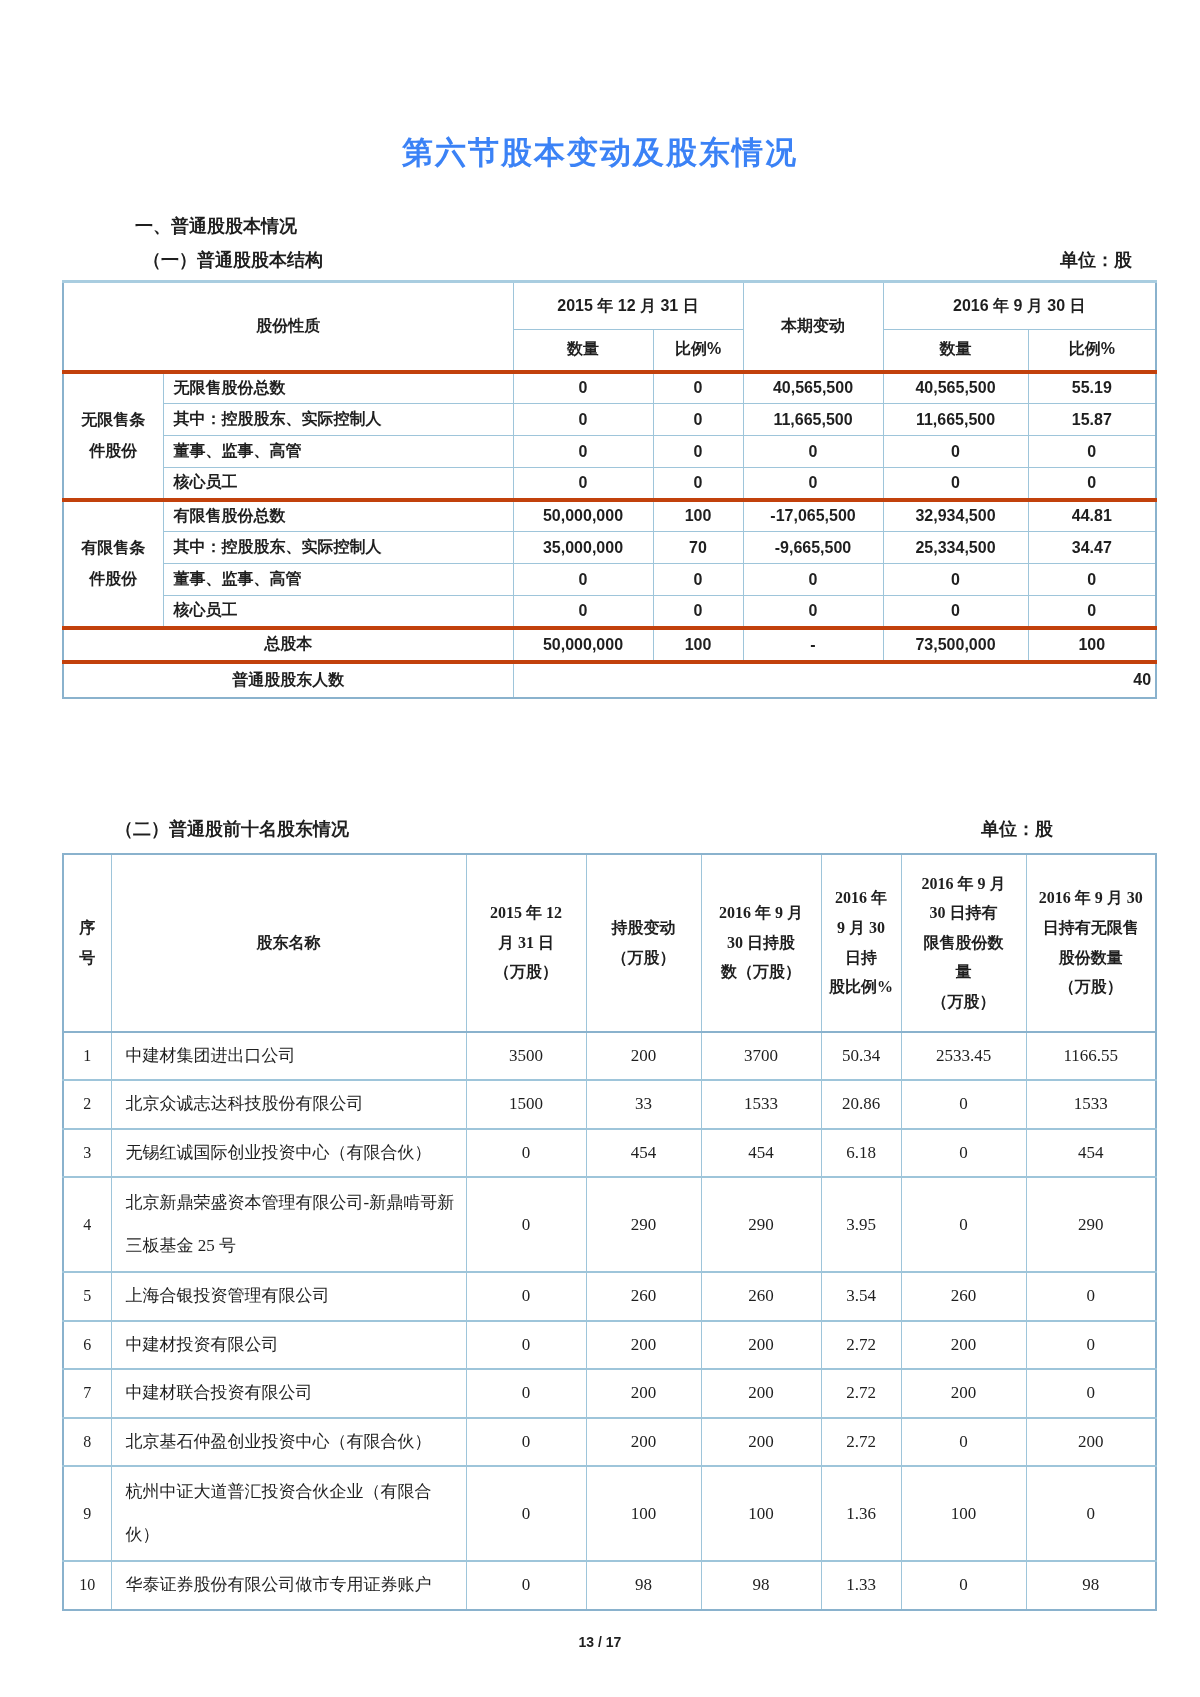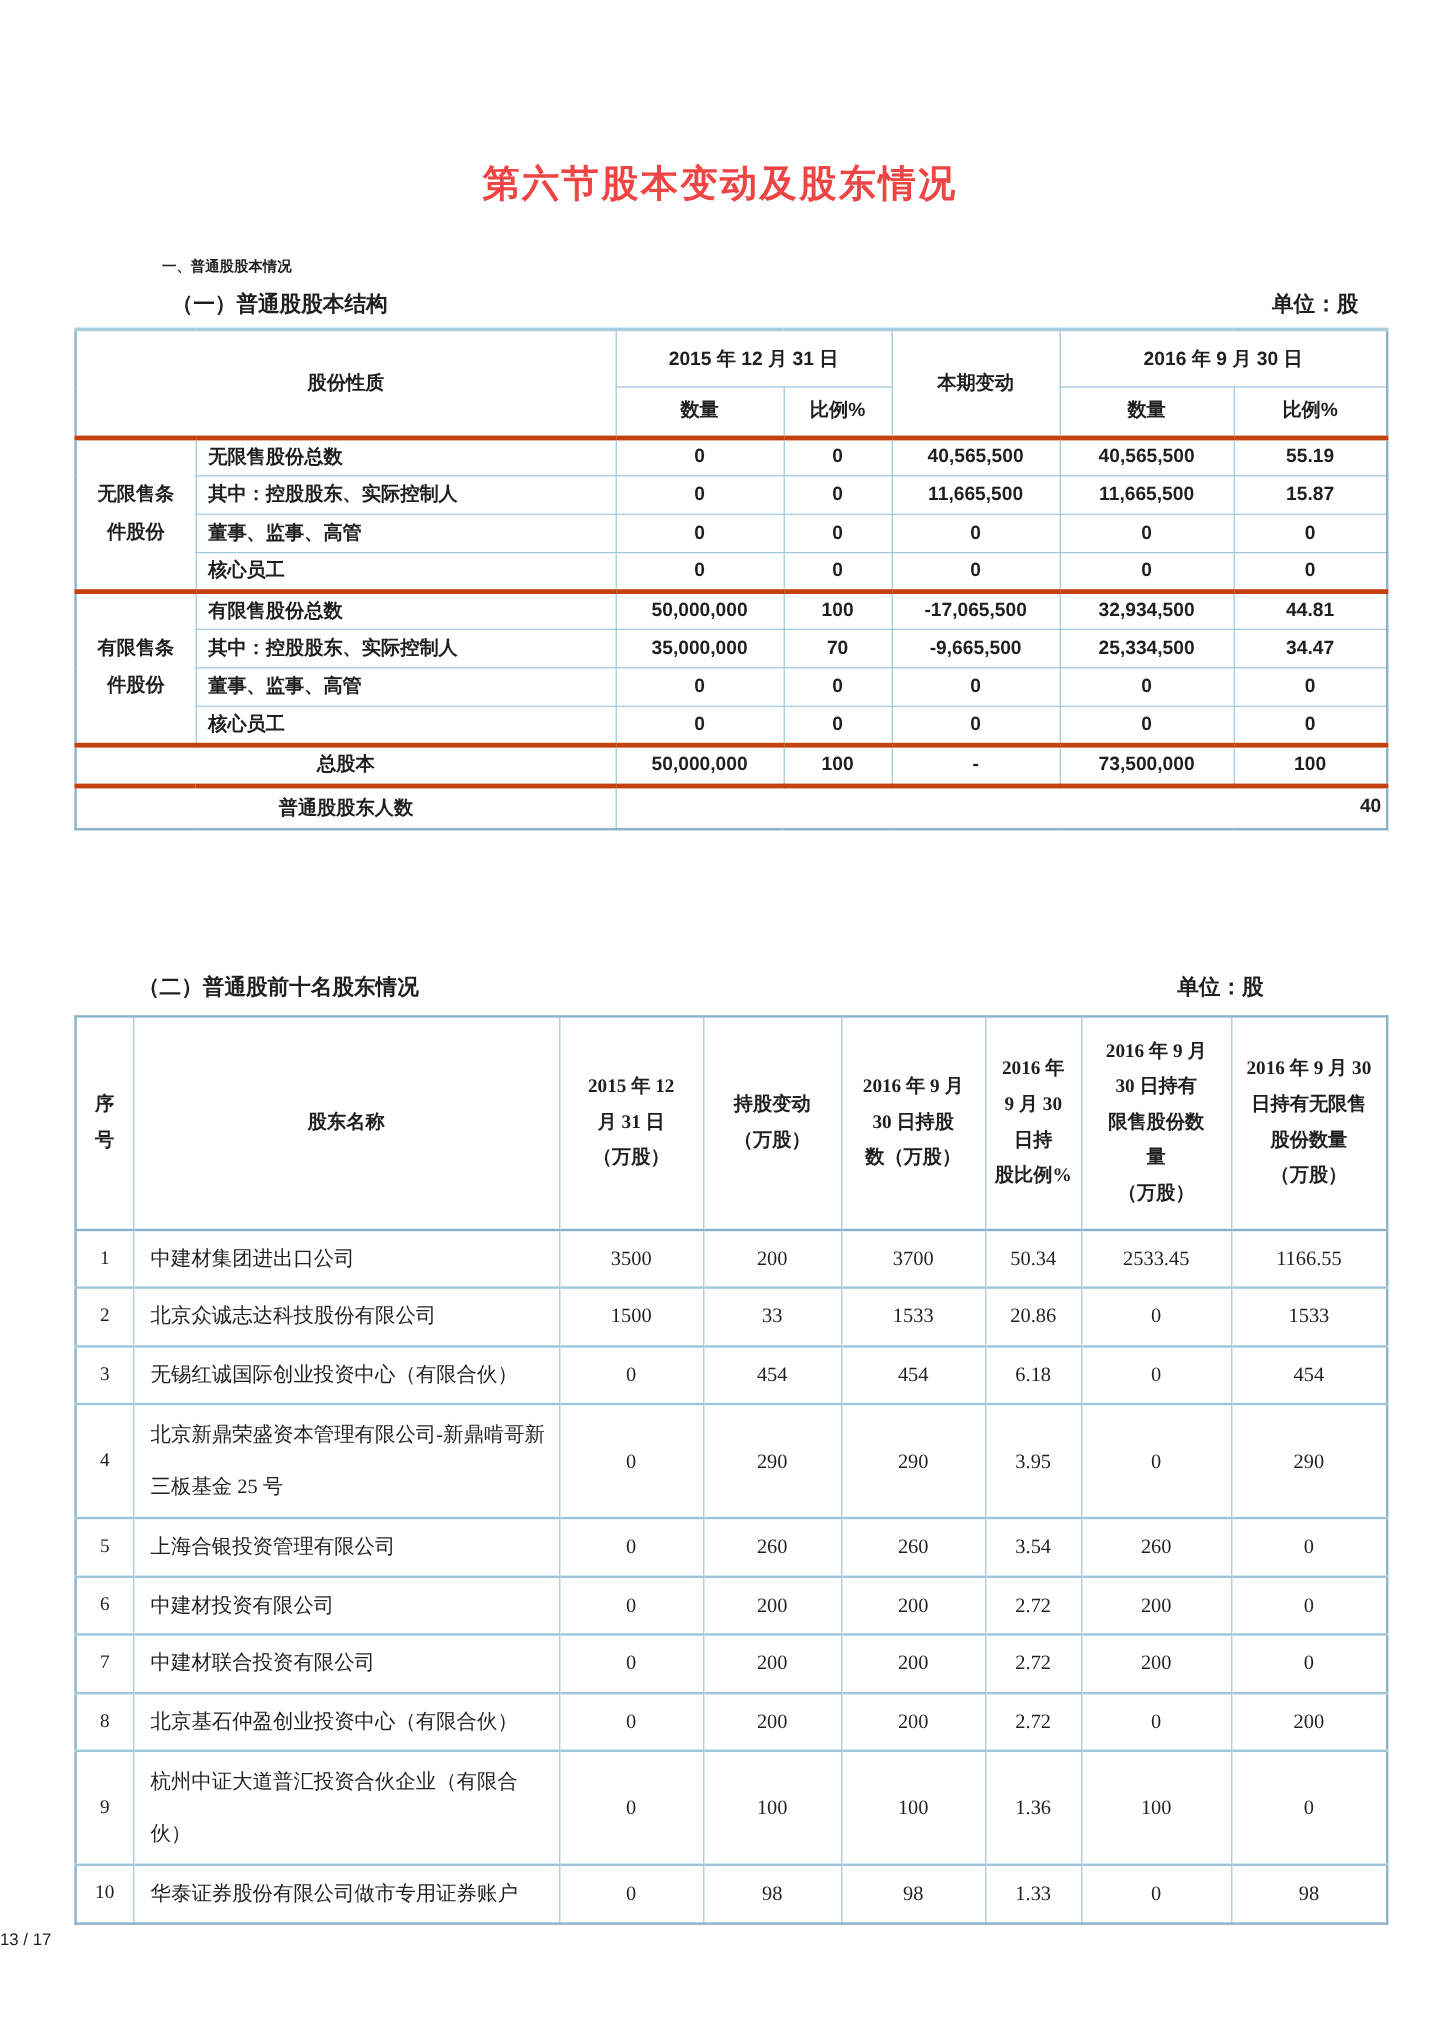--- a/index.html
+++ b/index.html
@@ -11,25 +11,25 @@
     font-family:"Liberation Sans", sans-serif;
     color:#1f1f1f;
     overflow:hidden;
   }
   .doc-title {
     padding-top:132px;
     text-align:center;
     font-size:31px;
     font-weight:bold;
     letter-spacing:2px;
-    color:#ef4444;
+    color:#3b82f6;
   }
   .sec-heading {
     margin:40px 0 0 135px;
-    font-size:12px;
+    font-size:18px;
     font-weight:bold;
   }
   .sub-row {
     display:flex;
     justify-content:space-between;
     align-items:flex-end;
     margin:10px 68px 8px 143px;
     font-size:18px;
     font-weight:bold;
   }
@@ -83,23 +83,24 @@
   .t2 th, .t2 td { border:1px solid #9ec5da; text-align:center; padding:2px 4px; }
   .t2 thead tr { height:178px; }
   .t2 th { font-weight:600; font-size:16px; line-height:1.85; border-bottom:2px solid #8ab2cd; }
   .t2 tbody td { border-top:2px solid #9ec5da; }
   .t2 tbody tr { height:48px; }
   .t2 tbody tr.tall { height:95px; }
   .t2 .name { text-align:left; padding-left:14px; line-height:2.5; }
   .t2 .no { font-size:16px; }
 
   .page-footer {
-    margin-top:4px;
+    margin-top:23px;
+    text-align:center;
     font-size:14px;
-    font-weight:normal;
+    font-weight:bold;
   }
 </style>
 </head>
 <body>
 
 <div class="page">
 
   <div class="doc-title">第六节股本变动及股东情况</div>
 
   <div class="sec-heading">一、普通股股本情况</div>

